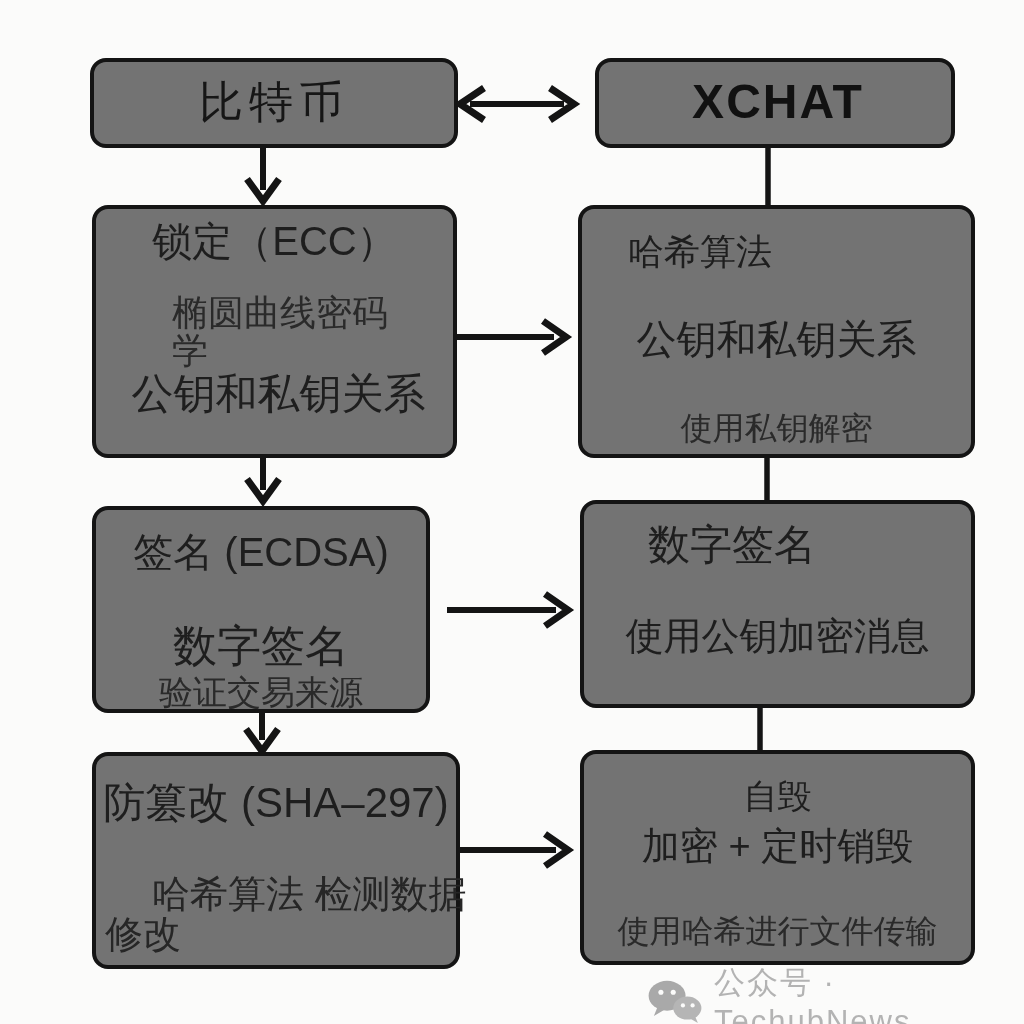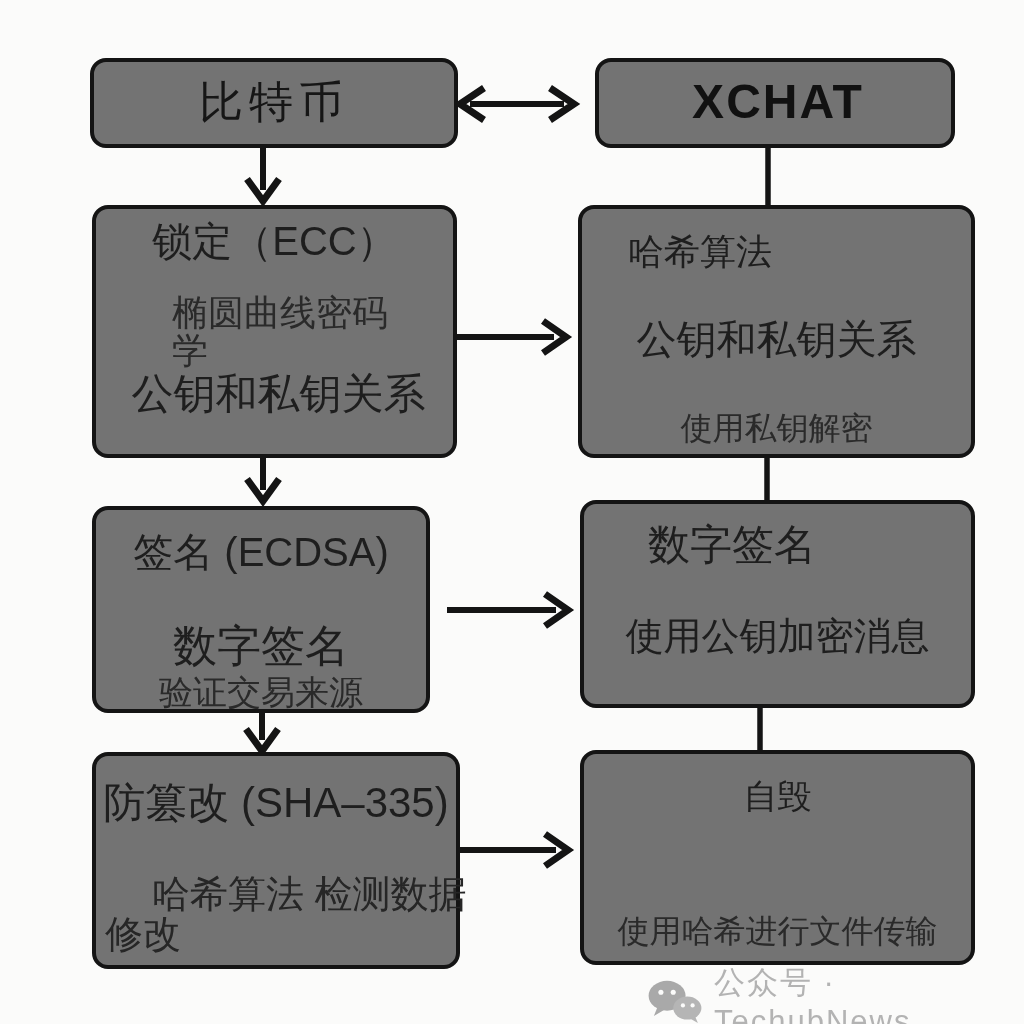--- a/index.html
+++ b/index.html
@@ -164,27 +164,28 @@
     <div class="ln center ecdsa-body">数字签名</div>
     <div class="ln center ecdsa-note">验证交易来源</div>
   </div>
 
   <div class="node box-digsig">
     <div class="ln digsig-title">数字签名</div>
     <div class="ln center digsig-body">使用公钥加密消息</div>
   </div>
 
   <div class="node box-sha">
-    <div class="ln center sha-title">防篡改 (SHA–335)</div>
+    <div class="ln center sha-title">防篡改 (SHA–297)</div>
     <div class="ln sha-body1">哈希算法 检测数据</div>
     <div class="ln sha-body2">修改</div>
   </div>
 
   <div class="node box-self">
     <div class="ln center self-title">自毁</div>
+    <div class="ln center self-body">加密 + 定时销毁</div>
     <div class="ln center self-note">使用哈希进行文件传输</div>
   </div>
 
   <div class="watermark">
     <svg class="wicon" width="58" height="44" viewBox="0 0 64 50">
       <ellipse cx="23" cy="19" rx="21" ry="17" fill="#a9a9a9"></ellipse>
       <path d="M12 32 L8 42 L20 35 Z" fill="#a9a9a9"></path>
       <circle cx="16" cy="15" r="2.9" fill="#fbfbfa"></circle>
       <circle cx="30" cy="15" r="2.9" fill="#fbfbfa"></circle>
       <ellipse cx="46" cy="33" rx="16" ry="13" fill="#b5b5b5"></ellipse>

